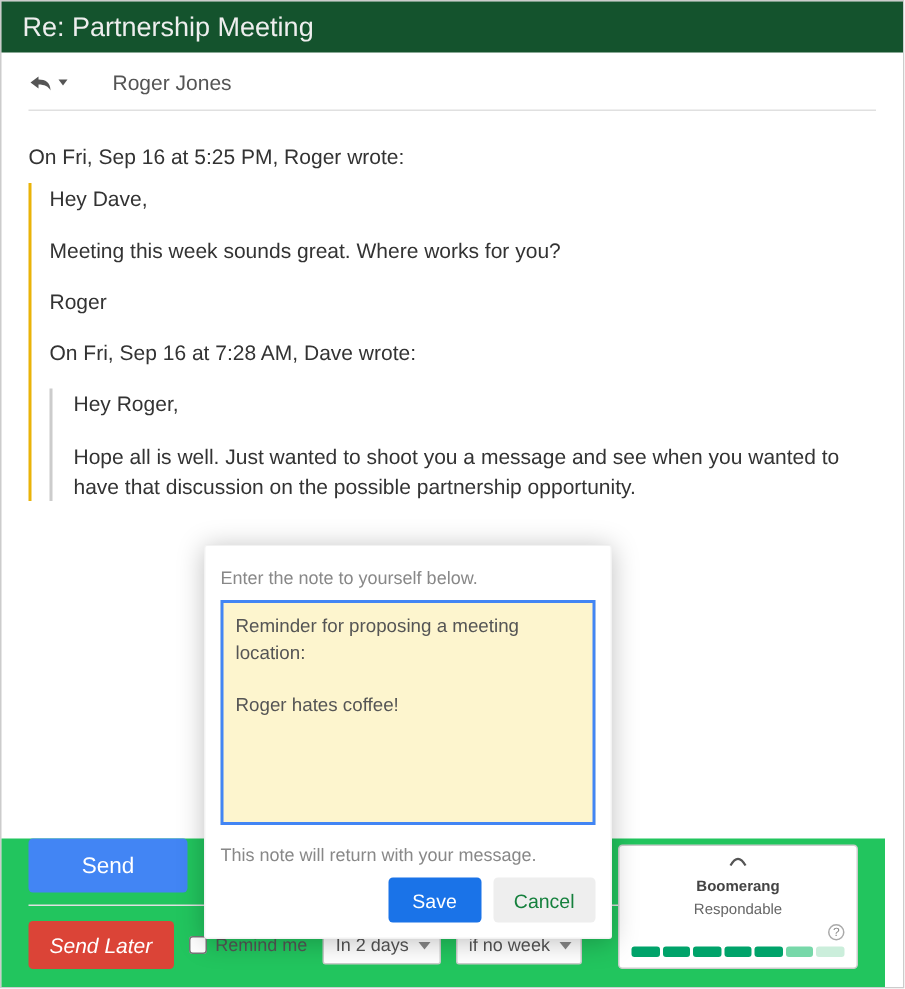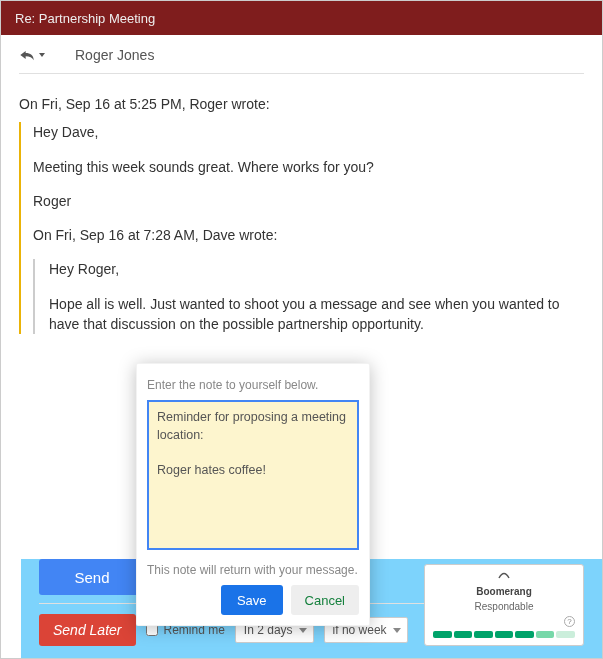--- a/index.html
+++ b/index.html
@@ -14,27 +14,27 @@
     position: relative;
   }
   .window {
     border: 1px solid #ccc;
     width: 603px;
     height: 659px;
     position: relative;
     background: #fff;
   }
   .titlebar {
-    background: #7f1d1d;
+    background: #14532d;
     color: #eee;
     height: 34px;
     display: flex;
     align-items: center;
     padding: 0 14px;
-    font-size: 13px;
+    font-size: 18px;
   }
   .header {
     display: flex;
     align-items: center;
     padding: 12px 18px 10px 18px;
     font-size: 14px;
     color: #555;
   }
   .reply-arrow {
     display: inline-flex;
@@ -73,24 +73,23 @@
   .nested-block {
     border-left: 2px solid #ccc;
     padding-left: 14px;
   }
   .nested-block p { margin-bottom: 14px; }
 
   .footer {
     position: absolute;
     bottom: 0;
     left: 0;
-    right: 0;
+    right: 12px;
     padding: 0 18px 12px 18px;
-    background: #7dd3fc;
-    margin-left: 20px;
+    background: #22c55e;
   }
   .send-row { margin-bottom: 8px; }
   .footer-divider {
     height: 1px;
     background: #e0e0e0;
     margin: 0 0 10px 0;
   }
   .btn {
     display: inline-flex;
     align-items: center;
@@ -191,21 +190,21 @@
   .meter span {
     flex: 1;
     border-radius: 2px;
   }
 
   
   .note-popup {
     position: absolute;
     left: 135px;
     top: 362px;
-    width: 234px;
+    width: 272px;
     background: #fff;
     border: 1px solid rgba(0,0,0,0.05);
     border-radius: 2px;
     box-shadow: 0 2px 18px rgba(0,0,0,0.25);
     padding: 14px 10px 10px 10px;
     z-index: 50;
   }
   .note-popup .note-heading {
     font-size: 12px;
     color: #888;

